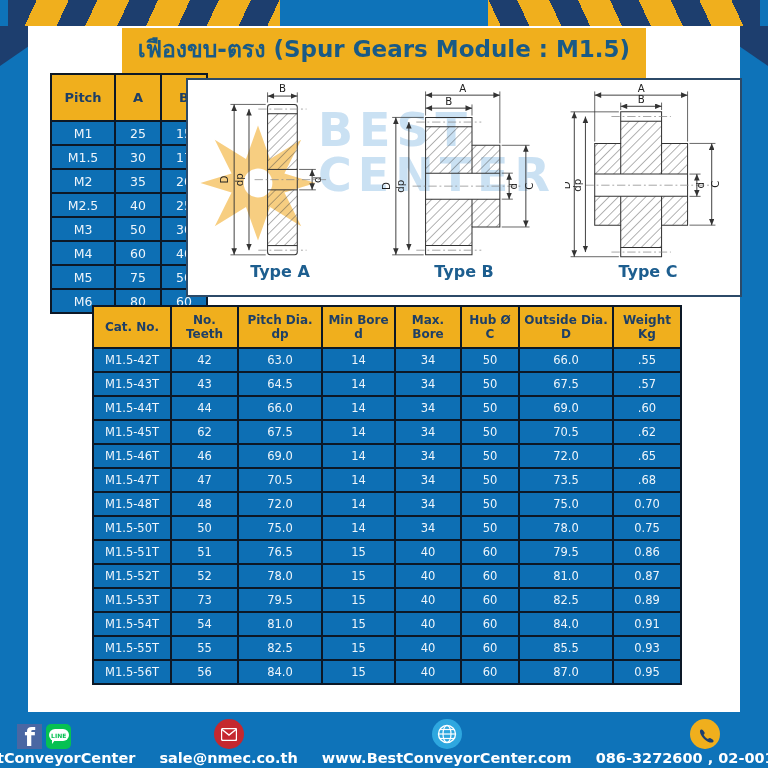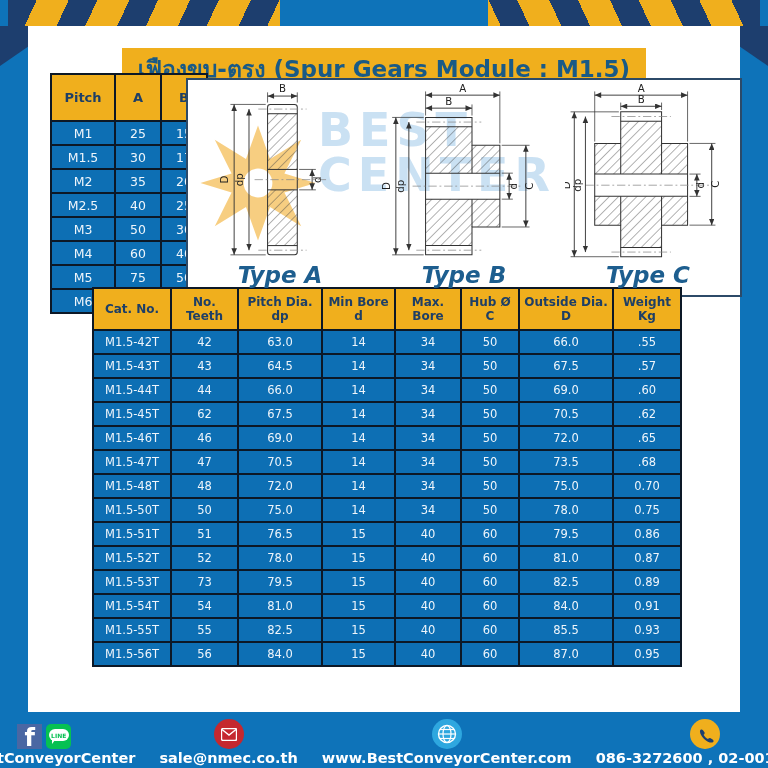--- a/index.html
+++ b/index.html
@@ -13,21 +13,21 @@
     background:repeating-linear-gradient(115deg,#1d3e6e 0 26px,#f0af1d 26px 55px);}
   .stripes.left{left:8px;width:272px;}
   .stripes.right{right:8px;width:272px;transform:scaleX(-1);}
   .wedge{position:absolute;top:26px;width:0;height:0;border-style:solid;}
   .wedge.left{left:0;border-width:40px 58px 0 0;border-color:#1d3e6e transparent transparent transparent;}
   .wedge.right{right:0;border-width:0 58px 40px 0;border-color:transparent #1d3e6e transparent transparent;}
 
   .content{position:absolute;left:28px;right:28px;top:26px;bottom:56px;background:#ffffff;}
 
   .title-band{
-    margin:22px auto 0;width:fit-content;background:#f0af1d;color:#195a86;
+    margin:2px auto 0;width:fit-content;background:#f0af1d;color:#195a86;
     font-weight:bold;font-size:23px;padding:3px 16px 19px;white-space:nowrap;
   }
 
   table{border-collapse:collapse;}
   th,td{border:2px solid #0c1826;text-align:center;}
   th{background:#f0af1d;color:#1e3f66;font-weight:bold;}
   td{background:#0d6fb4;color:#eef5fb;}
 
   .pitch-table{position:absolute;left:22px;top:47px;}
   .pitch-table th{font-size:13px;padding:15px 4px;}
@@ -36,23 +36,23 @@
 
   .diagram-box{position:absolute;left:158px;top:52px;width:552px;height:215px;
     border:2px solid #2c4a68;background:#fff;overflow:hidden;}
   .watermark{position:absolute;inset:0;z-index:0;pointer-events:none;}
   .wm-text{position:absolute;left:130px;top:28px;color:#b9d7ef;opacity:.75;
     font-weight:bold;font-size:46px;line-height:.98;letter-spacing:6px;white-space:nowrap;}
   .wm-star{position:absolute;left:10px;top:38px;opacity:.55;}
   .diagrams{position:relative;z-index:1;display:flex;height:100%;}
   .diag{flex:1;display:flex;flex-direction:column;align-items:center;justify-content:flex-start;padding-top:4px;}
   .diag svg{height:182px;}
-  .type-label{color:#1d5e8f;font-weight:bold;font-size:23px;margin-top:-4px;font-style:italic;}
-
-  .main-table{position:absolute;left:64px;top:261px;table-layout:fixed;border-radius:26px;}
+  .type-label{color:#1d5e8f;font-weight:bold;font-size:16px;margin-top:-4px;}
+
+  .main-table{position:absolute;left:64px;top:279px;table-layout:fixed;border-radius:26px;}
   .main-table th{font-size:12px;padding:6px 1px;}
   .main-table td{font-size:11.5px;padding:4px 1px;}
 
   .footer{position:absolute;left:0;right:0;bottom:0;height:56px;background:#0e73b9;
     display:flex;align-items:center;justify-content:center;}
   .f-sec{display:flex;flex-direction:column;align-items:center;justify-content:flex-end;height:52px;}
   .f-icons{display:flex;gap:4px;align-items:flex-end;}
   .f-text{color:#ffffff;font-weight:bold;font-size:14.5px;margin-top:1px;white-space:nowrap;}
   .f-div{width:4px;height:40px;background:#f0af1d;margin:0 12px;align-self:center;}
   .fb-icon{width:25px;height:25px;background:#4a67a3;color:#fff;overflow:hidden;

